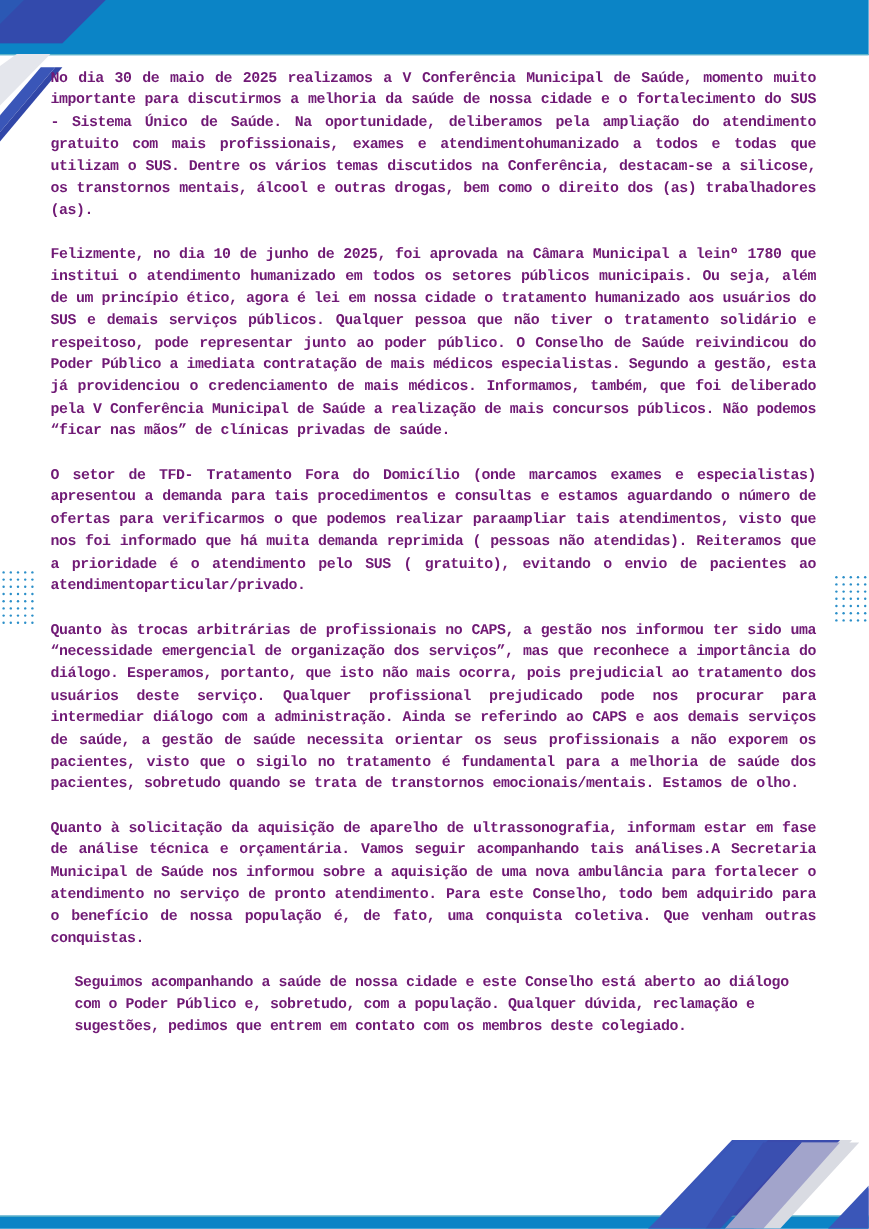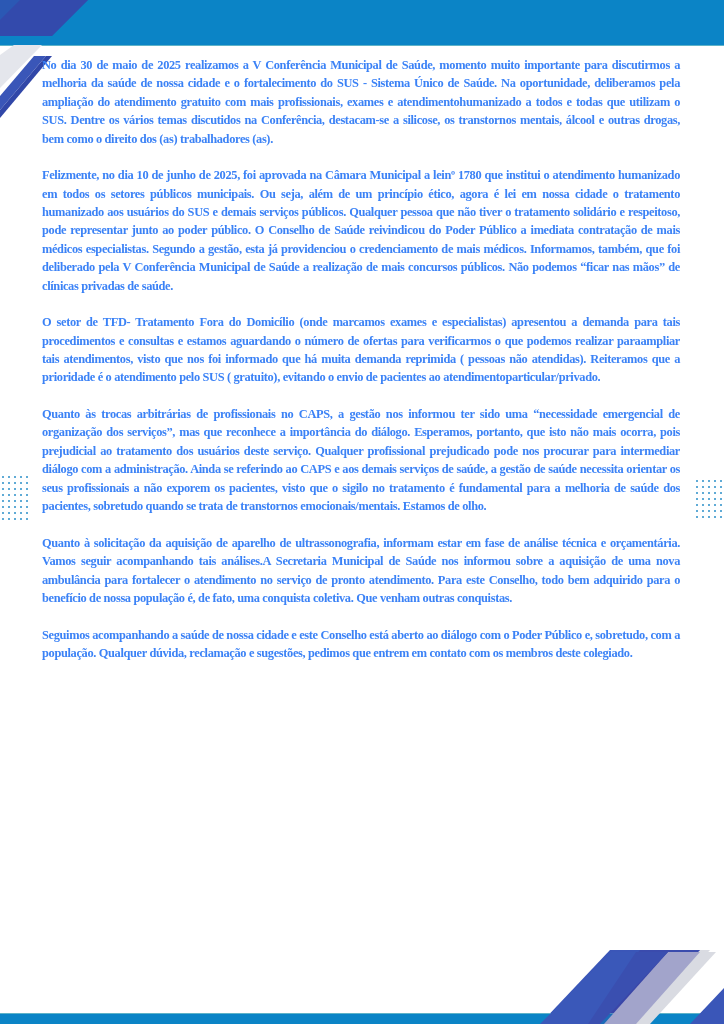--- a/index.html
+++ b/index.html
@@ -44,33 +44,34 @@
       position: absolute;
       left: 0; top: 0;
       width: 724px; height: 1024px;
       pointer-events: none;
     }
     .content {
       position: absolute;
       left: 42px;
       top: 56px;
       width: 638px;
-      font-family: Liberation Serif, serif;
+      font-family: Liberation Mono, monospace;
       font-weight: bold;
       font-size: 12.4px;
       line-height: 18.4px;
-      color: #3b82f6;
+      color: #701a75;
       letter-spacing: -0.35px;
     }
     .content p {
       margin: 0 0 18.2px 0;
       text-align: justify;
     }
     .content p.last {
       text-align: left;
+      margin-left: 20px;
     }
     .dots {
       position: absolute;
       display: grid;
       grid-template-columns: repeat(5, 6px);
       grid-auto-rows: 6px;
       gap: 0;
     }
     .dots span {
       width: 2.4px; height: 2.4px;

